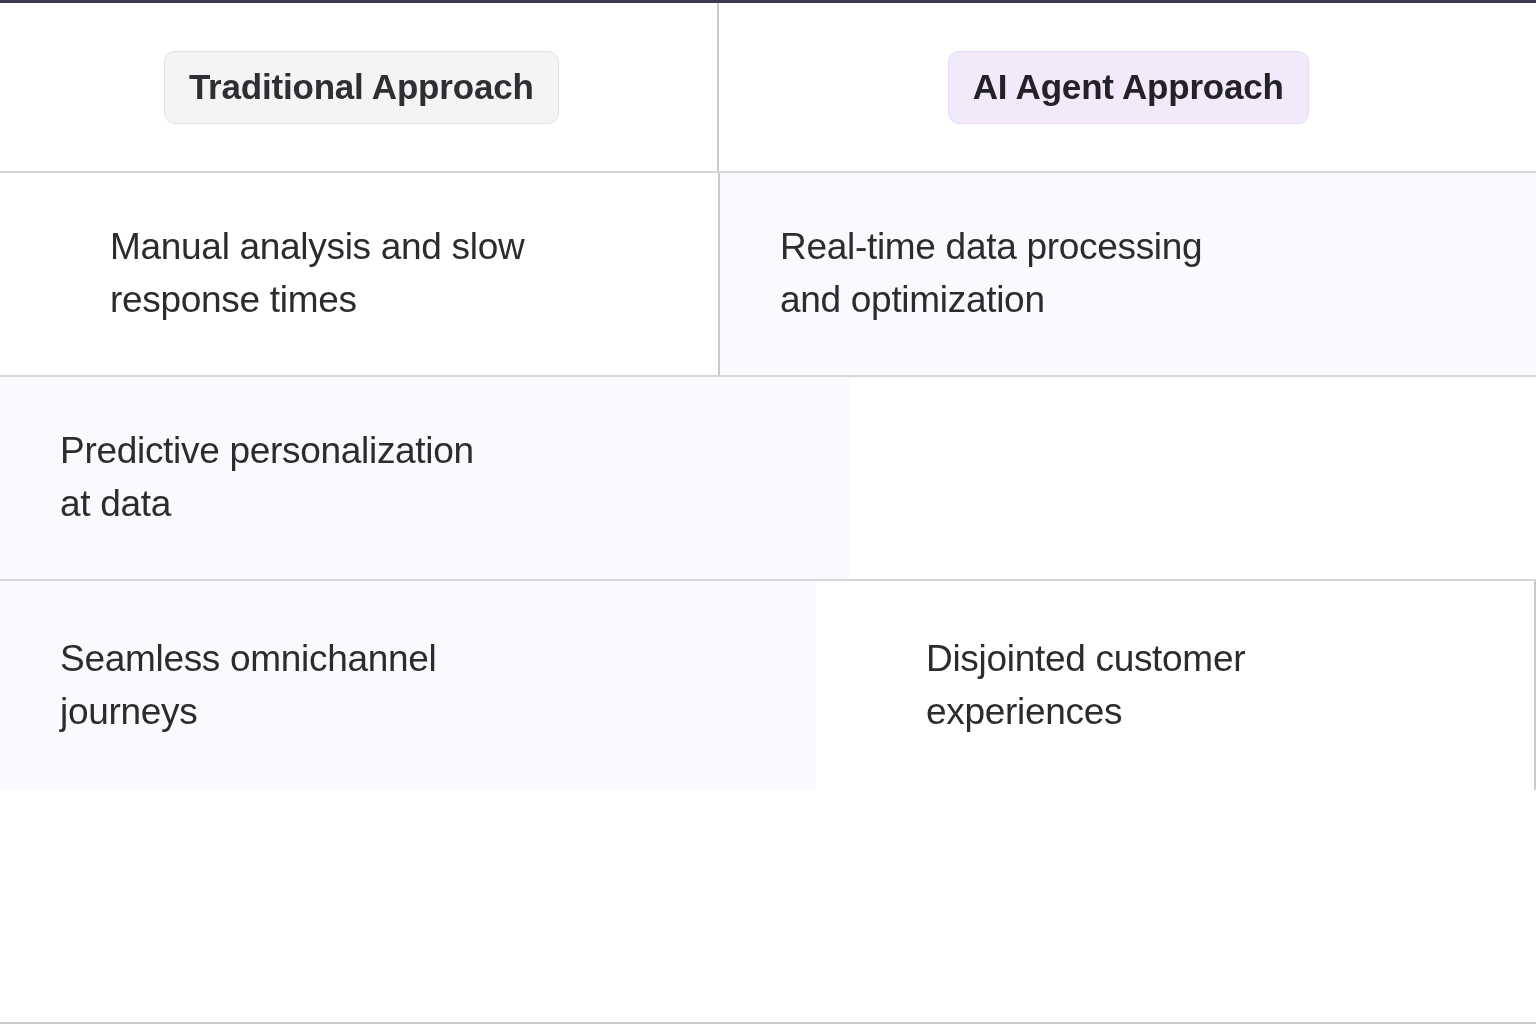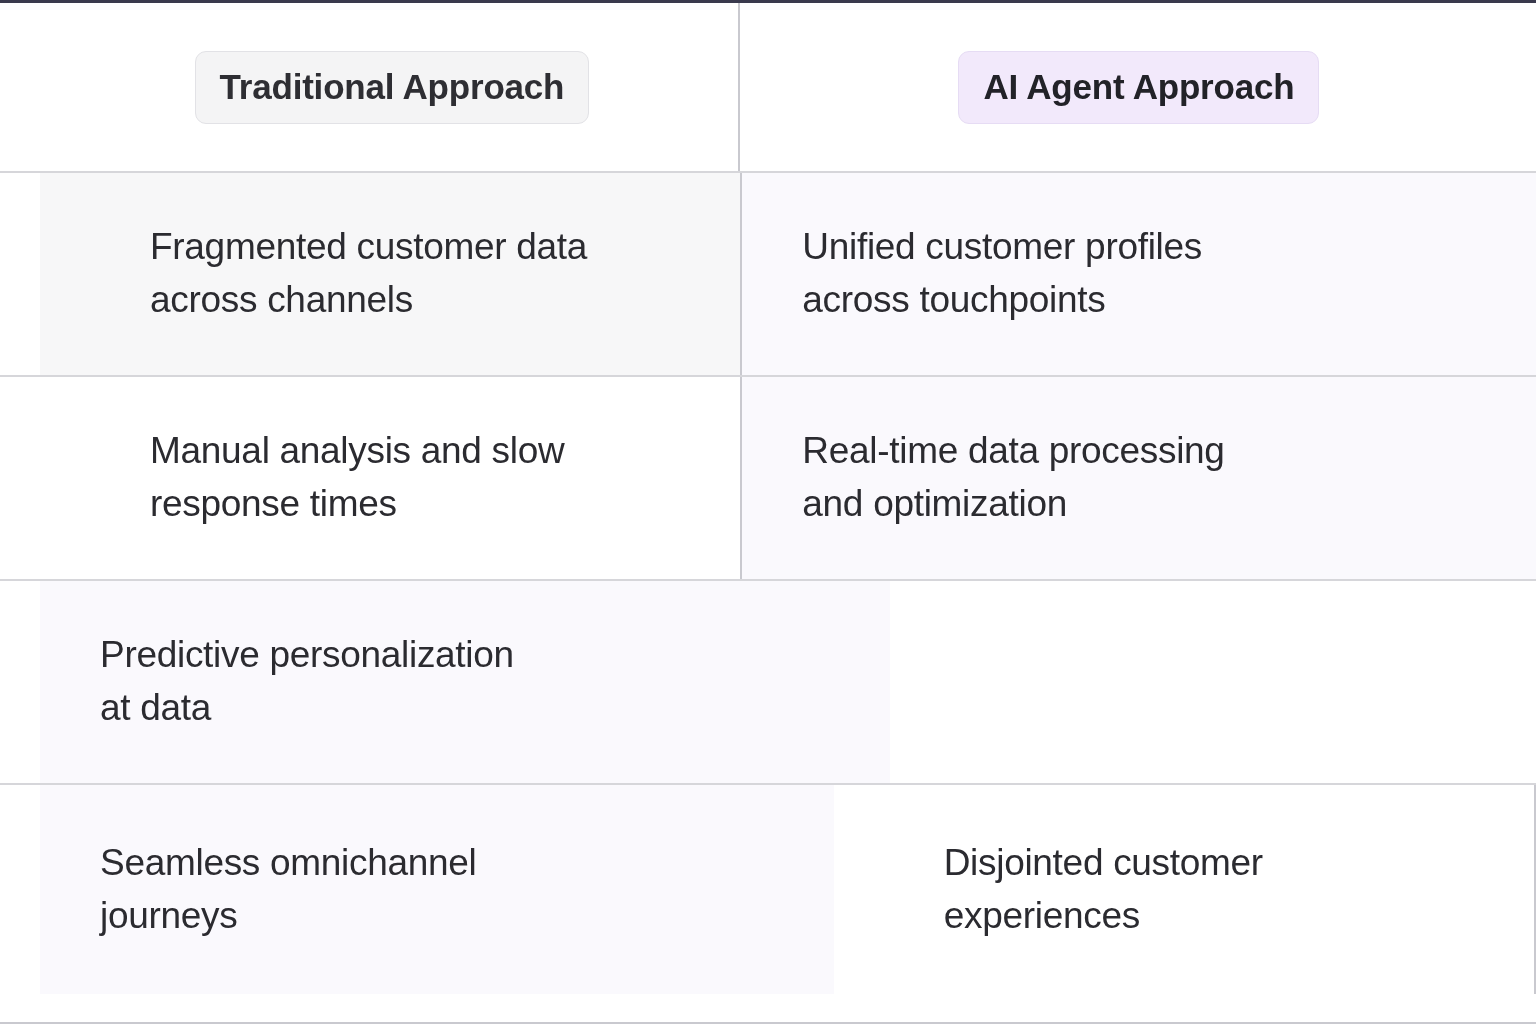--- a/index.html
+++ b/index.html
@@ -23,21 +23,20 @@
     border-bottom: 2px solid #c9c9cf;
     display: flex;
     flex-direction: column;
     background: #ffffff;
   }
 
   .table-row {
     display: flex;
     width: 100%;
     box-sizing: border-box;
-    padding-left: 40px;
   }
 
   .header-row {
     height: 170px;
     border-bottom: 2px solid #d6d6da;
   }
 
   .body-row {
     height: 204px;
     border-bottom: 2px solid #d6d6da;
@@ -120,30 +119,20 @@
 
   <div class="table-row header-row">
     <div class="cell cell-left">
       <span class="badge badge-traditional">Traditional Approach</span>
     </div>
     <div class="cell cell-right">
       <span class="badge badge-ai">AI Agent Approach</span>
     </div>
   </div>
 
-  <div class="table-row body-row odd">
-    <div class="cell cell-left">
-      <span class="cell-text">Fragmented customer data
-across channels</span>
-    </div>
-    <div class="cell cell-right">
-      <span class="cell-text">Unified customer profiles
-across touchpoints</span>
-    </div>
-  </div>
 
   <div class="table-row body-row even">
     <div class="cell cell-left">
       <span class="cell-text">Manual analysis and slow
 response times</span>
     </div>
     <div class="cell cell-right">
       <span class="cell-text">Real-time data processing
 and optimization</span>
     </div>

